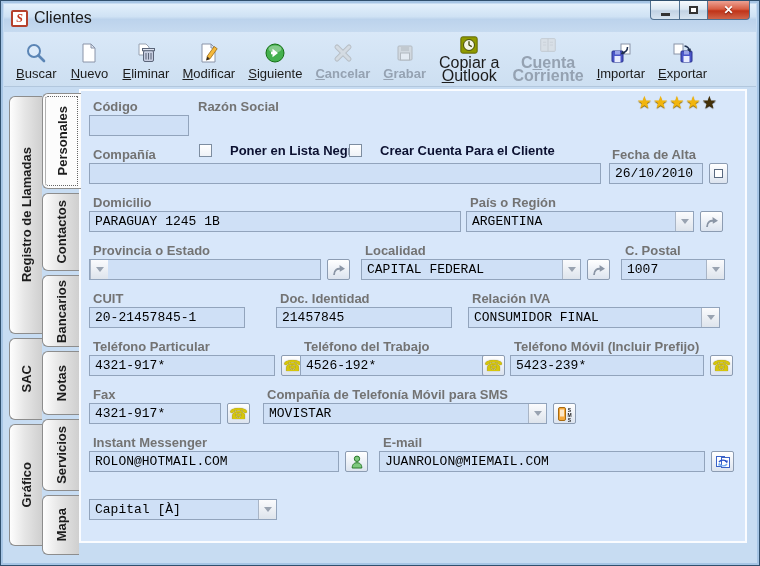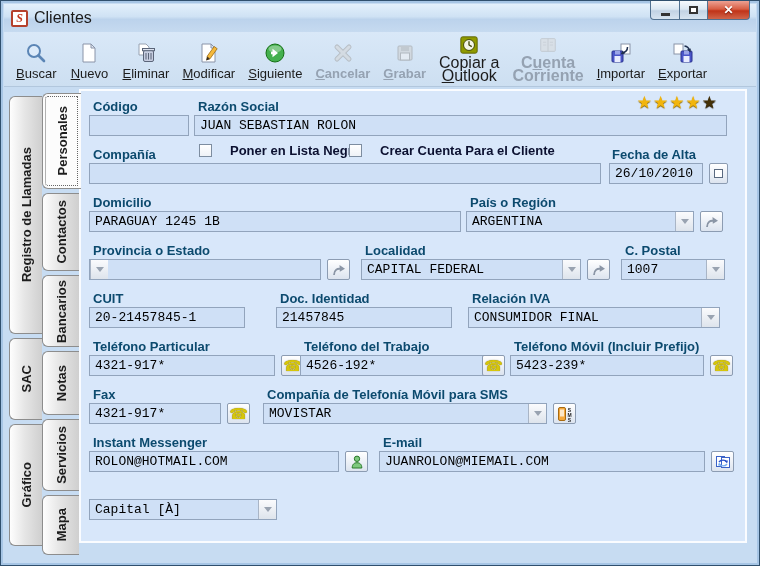--- a/index.html
+++ b/index.html
@@ -40,21 +40,21 @@
   .outer-strip{left:8px;top:95px;width:33px;}
   .inner-strip{left:41px;top:92px;width:37px;}
   .tab-v{position:relative;border:1px solid #8d8d8d;border-right:none;border-radius:6px 0 0 6px;
     background:linear-gradient(90deg,#fefefe,#e6e6e6 45%,#cfcfcf);
     display:flex;align-items:center;justify-content:center;box-sizing:border-box;cursor:pointer;margin-bottom:4px;}
   .tab-v span{writing-mode:vertical-rl;transform:rotate(180deg);font-weight:bold;font-size:13px;color:#1d1d1d;white-space:nowrap;}
   .tab-v.active{background:#fcfcfc;outline:1px dotted #666;outline-offset:-4px;z-index:3;width:39px;}
   
   .panel{position:absolute;left:78px;top:88px;width:668px;height:454px;box-sizing:border-box;
     background:#d8e7fa;border:2px solid #fafcff;z-index:2;}
-  .lbl{position:absolute;font-weight:bold;font-size:13px;color:#0c4a6e;white-space:nowrap;}
+  .lbl{position:absolute;font-weight:bold;font-size:13px;color:#737373;white-space:nowrap;}
   .fld{position:absolute;height:21px;background:#cfe0f6;border:1px solid #92a4bc;box-sizing:border-box;
     font-family:"Liberation Mono","DejaVu Sans Mono",monospace;font-size:13px;color:#000;
     display:flex;align-items:center;white-space:nowrap;overflow:hidden;}
   .fld .val{flex:1;padding:0 5px;overflow:hidden;}
   .fld.right .val{text-align:right;margin-top:32px;}
   .drop{width:17px;align-self:stretch;border-left:1px solid #a9b5c6;background:linear-gradient(#fafbfd,#dee4ec);
     display:flex;align-items:center;justify-content:center;cursor:pointer;flex:0 0 17px;}
   .tri{width:0;height:0;border-left:4px solid transparent;border-right:4px solid transparent;border-top:5px solid #99a3b1;}
   .sqbtn{position:absolute;width:23px;height:21px;border:1px solid #8c9cb2;border-radius:2px;
     background:linear-gradient(#ffffff,#dce4ef);display:flex;align-items:center;justify-content:center;
@@ -250,23 +250,20 @@
       </div>
   </div>
 
   <div class="panel">
 
     <div class="lbl" style="left:12px;top:8px">Código</div>
     <div class="fld right" style="left:8px;top:24px;width:100px">
         <span class="val">622</span>
       </div>
     <div class="lbl" style="left:117px;top:8px">Razón Social</div>
-    <div class="fld" style="left:113px;top:24px;width:533px">
-        <span class="val">JUAN SEBASTIAN ROLON</span>
-      </div>
     <div class="stars" style="right:28px;top:3px">
         <span class="star gold">★</span>
         <span class="star gold">★</span>
         <span class="star gold">★</span>
         <span class="star gold">★</span>
         <span class="star dark">★</span>
       </div>
 
     <div class="lbl" style="left:12px;top:56px">Compañía</div>
     <div class="fld" style="left:8px;top:72px;width:512px">

